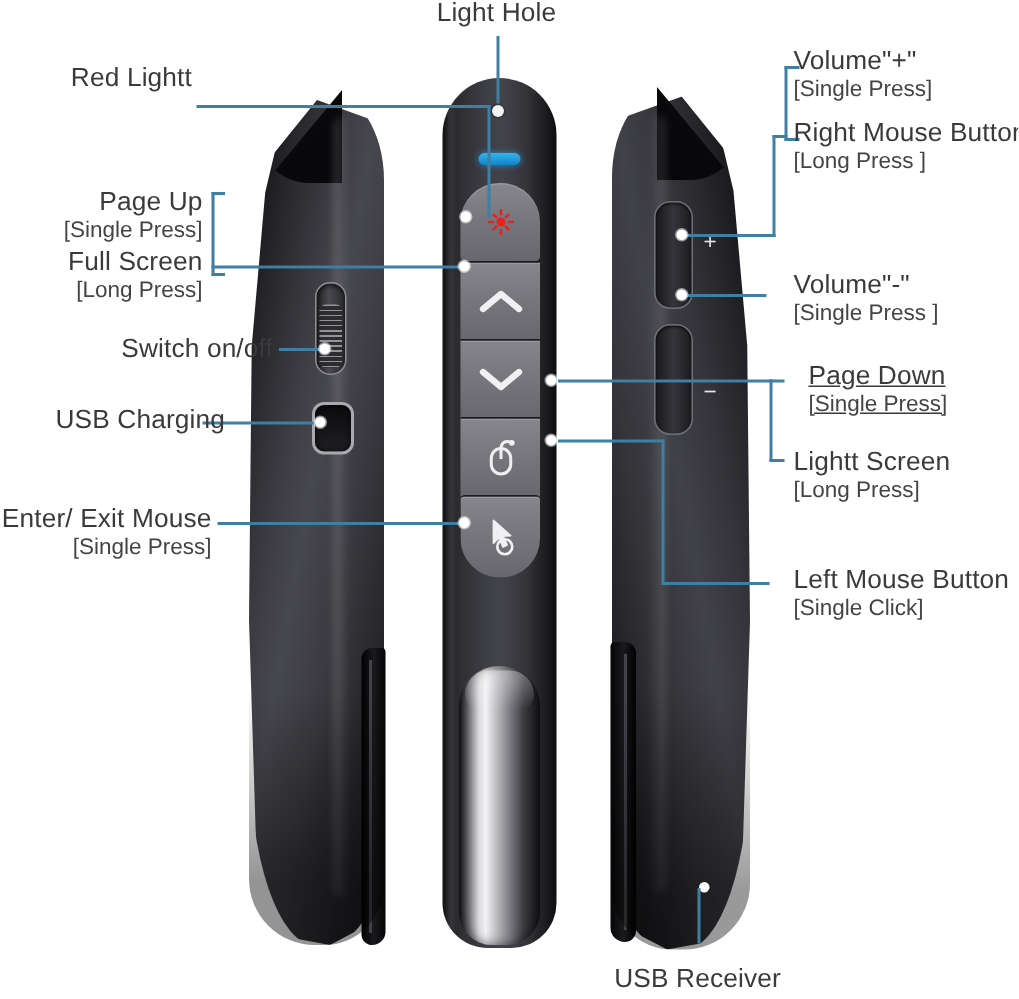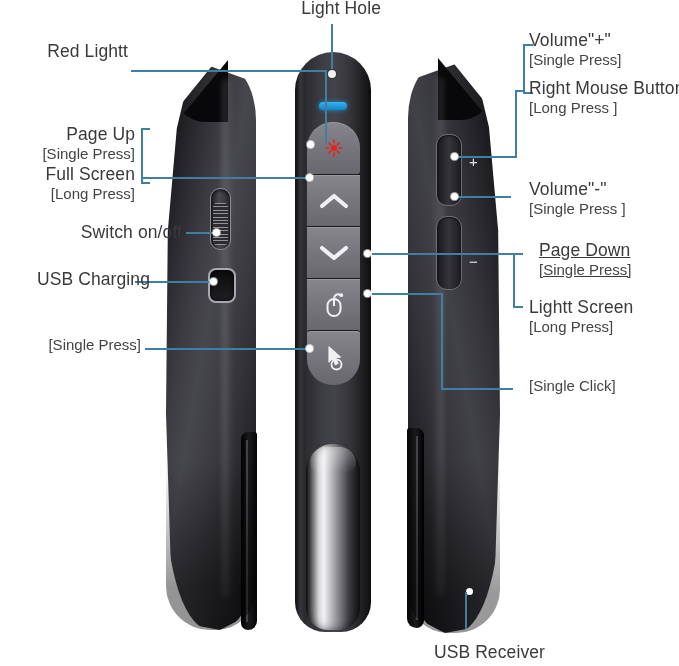--- a/index.html
+++ b/index.html
@@ -33,21 +33,21 @@
     letter-spacing: 0.1px;
   }
   .label .l2 {
     display: block;
     font-size: 15px;
     color: #444444;
     margin-top: 1px;
   }
   .label.right-al  { text-align: right; }
   .label.left-al   { text-align: left; }
-  .label.center-al { text-align: right; }
+  .label.center-al { text-align: center; }
 
   
   .ln {
     position: absolute;
     background: #3f7fa3;
   }
   .ln.h { height: 2px; }
   .ln.v { width: 2px; }
   .dot {
     position: absolute;
@@ -495,20 +495,21 @@
 
   <div class="label right-al" style="left:0px; top:223px; width:182px;">
     <span class="l1">Switch on/off</span>
   </div>
 
   <div class="label right-al" style="left:0px; top:270px; width:131px;padding-left:19px;">
     <span class="l1">USB Charging</span>
   </div>
 
   <div class="label right-al" style="left:0px; top:336px; width:141px;">
+    <span class="l1">Enter/ Exit Mouse</span>
     <span class="l2">[Single Press]</span>
   </div>
 
   <div class="label left-al" style="left:529px; top:31px;">
     <span class="l1">Volume"+"</span>
     <span class="l2">[Single Press]</span>
   </div>
 
   <div class="label left-al" style="left:529px; top:79px;">
     <span class="l1">Right Mouse Button</span>
@@ -524,20 +525,21 @@
     <span class="l1">Page Down</span>
     <span class="l2">[Single  Press]</span>
   </div>
 
   <div class="label left-al" style="left:529px; top:298px;">
     <span class="l1">Lightt Screen</span>
     <span class="l2">[Long Press]</span>
   </div>
 
   <div class="label left-al" style="left:529px; top:377px;">
+    <span class="l1">Left Mouse Button</span>
     <span class="l2">[Single Click]</span>
   </div>
 
   <div class="label center-al" style="left:385px; top:643px; width:160px;">
     <span class="l1">USB  Receiver</span>
   </div>
 
 </div>
 
 </body></html>

